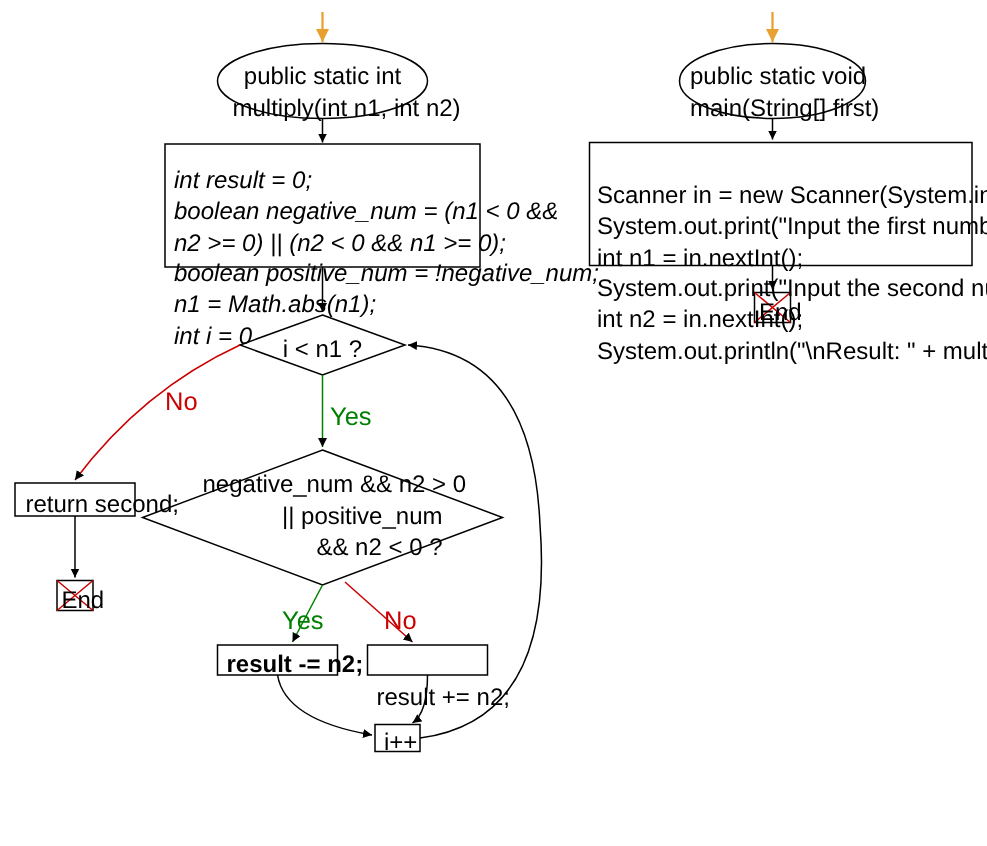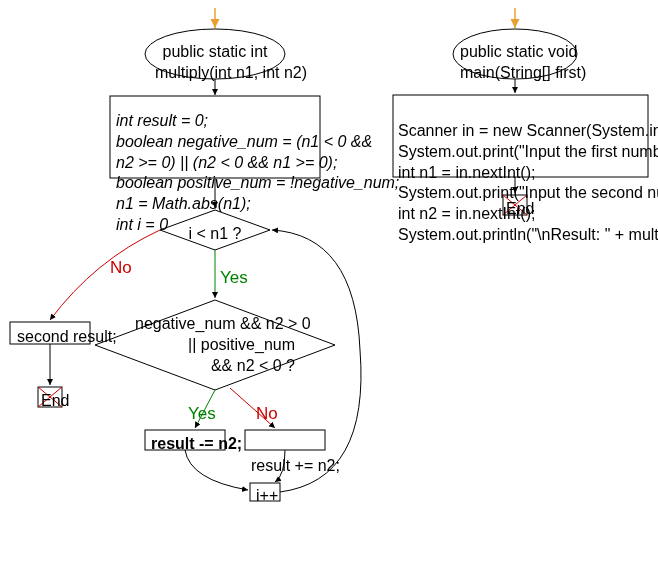--- a/index.html
+++ b/index.html
@@ -105,21 +105,21 @@
 
 <div class="node-text centered" style="left:155px;top:42px;width:120px;">public static int
 multiply(int n1, int n2)</div>
 <div class="node-text" style="left:116px;top:111px;font-style:italic;">int result = 0;
 boolean negative_num = (n1 &lt; 0 &amp;&amp;
 n2 &gt;= 0) || (n2 &lt; 0 &amp;&amp; n1 &gt;= 0);
 boolean positive_num = !negative_num;
 n1 = Math.abs(n1);
 int i = 0</div>
 <div class="node-text centered" style="left:180px;top:224px;width:70px;">i &lt; n1 ?</div>
-<div class="node-text" style="left:17px;top:327px;">second result;</div>
+<div class="node-text" style="left:17px;top:327px;">return second;</div>
 <div class="node-text" style="left:41px;top:391px;">End</div>
 <div class="node-text centered" style="left:135px;top:314px;width:160px;text-align:right;">negative_num &amp;&amp; n2 &gt; 0
 || positive_num
 &amp;&amp; n2 &lt; 0 ?</div>
 <div class="node-text" style="left:151px;top:434px;font-weight:bold;">result -= n2;</div>
 <div class="node-text" style="left:251px;top:456px;">result += n2;</div>
 <div class="node-text" style="left:256px;top:486px;">i++</div>
 
 <div class="edge-label no" style="left:110px;top:258px;">No</div>
 <div class="edge-label yes" style="left:220px;top:268px;">Yes</div>

